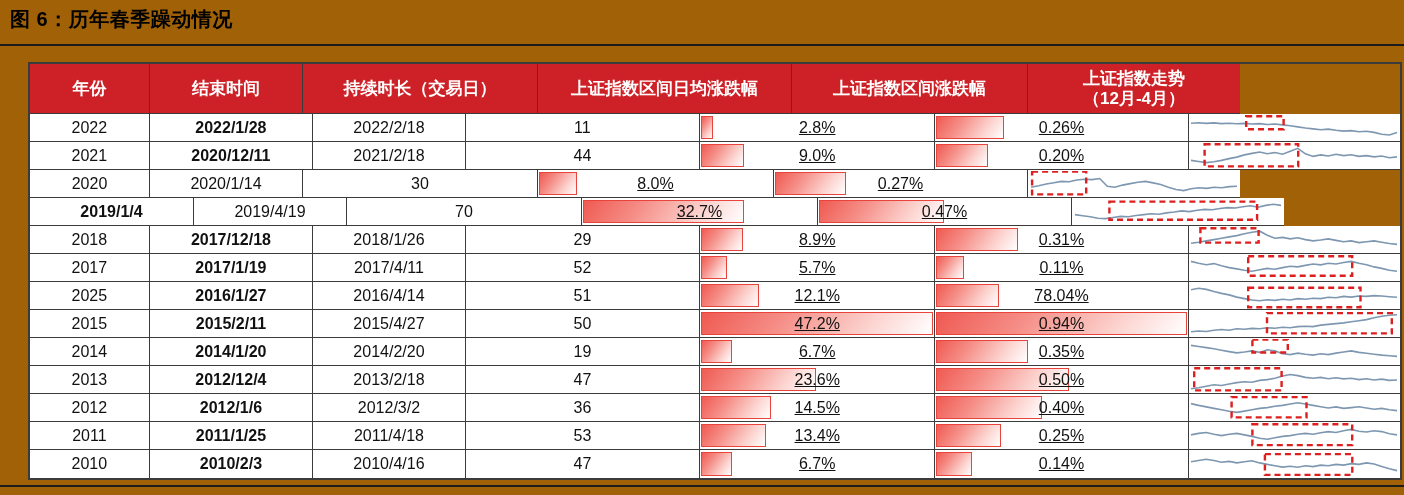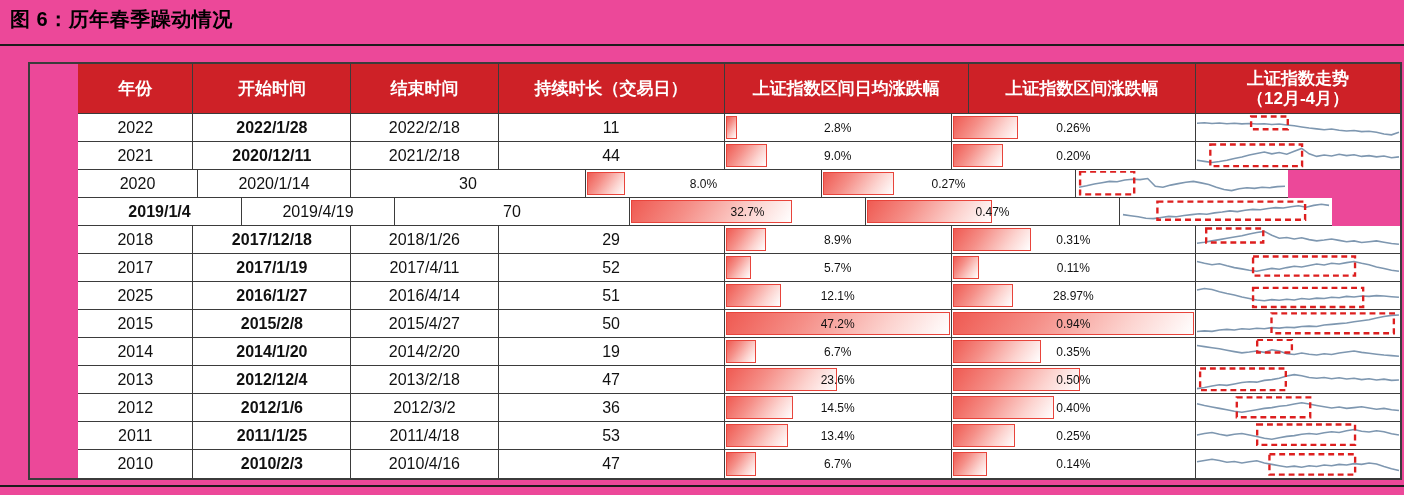--- a/index.html
+++ b/index.html
@@ -1,46 +1,45 @@
 <!DOCTYPE html>
 <html><head>
 <meta charset="utf-8">
 <style>
   html,body{margin:0;padding:0;background:#fff;width:1404px;height:495px;overflow:hidden;
     font-family:"Liberation Sans","DejaVu Sans",sans-serif;-webkit-font-smoothing:antialiased;}
-  .page{position:relative;width:1404px;height:495px;background:#ec4899;}
+  .page{position:relative;width:1404px;height:495px;background:#a16207;}
   .fig-title{position:absolute;left:10px;top:6px;font-size:20px;font-weight:700;color:#000;letter-spacing:.5px;}
   .rule{position:absolute;left:0;width:1404px;height:0;border-top:2.5px solid #1c1c1c;}
   .rule-top{top:44px;}
   .rule-bottom{top:485px;}
   .tbl{position:absolute;left:28px;top:62px;width:1374px;border:2px solid #3b3b3b;border-collapse:collapse;box-sizing:border-box;}
-  .row{display:flex;width:100%;box-sizing:border-box;padding-left:48px;}
+  .row{display:flex;width:100%;box-sizing:border-box;}
   .cell{box-sizing:border-box;border-right:1.5px solid #3b3b3b;border-bottom:1.5px solid #3b3b3b;
     display:flex;align-items:center;justify-content:center;text-align:center;position:relative;overflow:hidden;}
   .cell:last-child{border-right:none;}
   .hdr .cell{background:#ce2127;color:#fff;font-weight:700;font-size:17px;height:50px;line-height:1.15;white-space:pre-line;}
   .data .cell{height:28px;font-size:16px;color:#111;background:#fff;}
   .data:last-child .cell{border-bottom:none;}
   .c0{width:120px;} .c1{width:164px;font-weight:bold;} .c2{width:153px;text-align:right;} .c3{width:235px;}
   .c4{width:236px;} .c5{width:254px;} .c6{width:212px;}
   .bar{position:absolute;left:1px;top:2px;bottom:2px;border:1px solid #e8443b;box-sizing:border-box;
     background:linear-gradient(125deg,#ef5a52 0%,#f58f88 35%,#fcd3cf 72%,#ffffff 100%);}
-  .pct{position:relative;z-index:2;font-size:12px;color:#111;}
+  .pct{position:relative;z-index:2;font-size:16px;color:#111;text-decoration:underline;}
   .spark{display:block;}
 </style>
 </head>
 <body>
 
 <div class="page">
   <div class="fig-title">图 6：历年春季躁动情况</div>
   <div class="rule rule-top"></div>
   <div class="tbl" id="tbl">
     <div class="row hdr" id="hdr-row">
         <div class="cell c0">年份</div>
-        <div class="cell c1">开始时间</div>
         <div class="cell c2">结束时间</div>
         <div class="cell c3">持续时长（交易日）</div>
         <div class="cell c5">上证指数区间日均涨跌幅</div>
         <div class="cell c4">上证指数区间涨跌幅</div>
         <div class="cell c6">上证指数走势
 （12月-4月）</div>
       </div>
   <div class="row data">
         <div class="cell c0">2022</div>
         <div class="cell c1">2022/1/28</div>
@@ -163,32 +162,32 @@
         <div class="cell c0">2025</div>
         <div class="cell c1">2016/1/27</div>
         <div class="cell c2">2016/4/14</div>
         <div class="cell c3">51</div>
         <div class="cell c4">
           <div class="bar" style="width: calc(25.6% - 2px);"></div>
           <span class="pct">12.1%</span>
         </div>
         <div class="cell c5">
           <div class="bar" style="width: calc(25.5% - 2px);"></div>
-          <span class="pct">28.97%</span>
+          <span class="pct">78.04%</span>
         </div>
         <div class="cell c6">
           <svg class="spark" width="208" height="26" viewBox="0 0 208 26">
             <polyline points="1.0,6.8 8.6,5.3 16.3,6.4 23.9,8.6 31.5,10.4 39.1,11.9 46.8,14.1 54.4,15.6 62.0,17.0 69.7,17.8 77.3,16.7 84.9,17.4 92.6,16.3 100.2,17.0 107.8,15.6 115.4,16.3 123.1,15.2 130.7,15.6 138.3,14.3 146.0,14.8 153.6,13.4 161.2,14.1 168.9,13.0 176.5,13.4 184.1,12.6 191.7,13.0 199.4,13.7 207.0,14.3" fill="none" stroke="#7e97b0" stroke-width="1.6"></polyline>
             <rect x="58.2" y="4.7" width="112.3" height="19.5" fill="none" stroke="#dd1f1f" stroke-width="2.4" stroke-dasharray="6 4"></rect>
           </svg>
         </div>
       </div>
       <div class="row data">
         <div class="cell c0">2015</div>
-        <div class="cell c1">2015/2/8</div>
+        <div class="cell c1">2015/2/11</div>
         <div class="cell c2">2015/4/27</div>
         <div class="cell c3">50</div>
         <div class="cell c4">
           <div class="bar" style="width: calc(100% - 2px);"></div>
           <span class="pct">47.2%</span>
         </div>
         <div class="cell c5">
           <div class="bar" style="width: calc(100% - 2px);"></div>
           <span class="pct">0.94%</span>
         </div>

